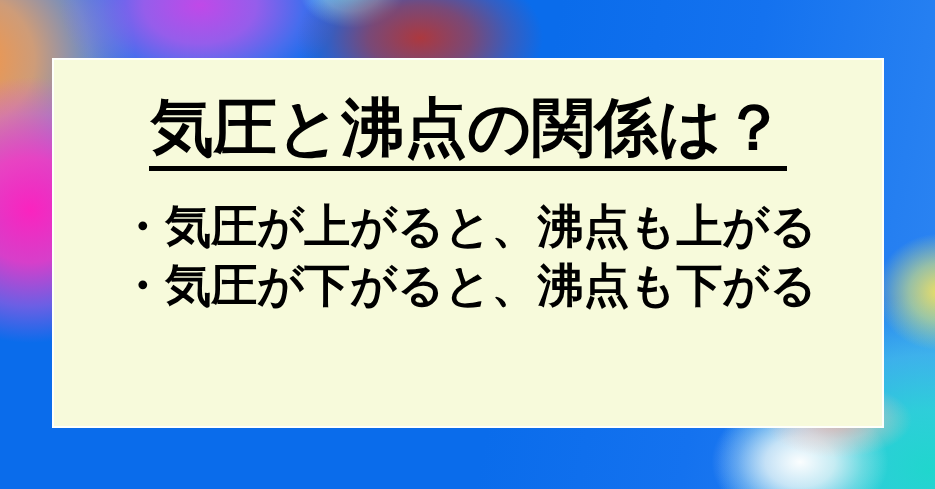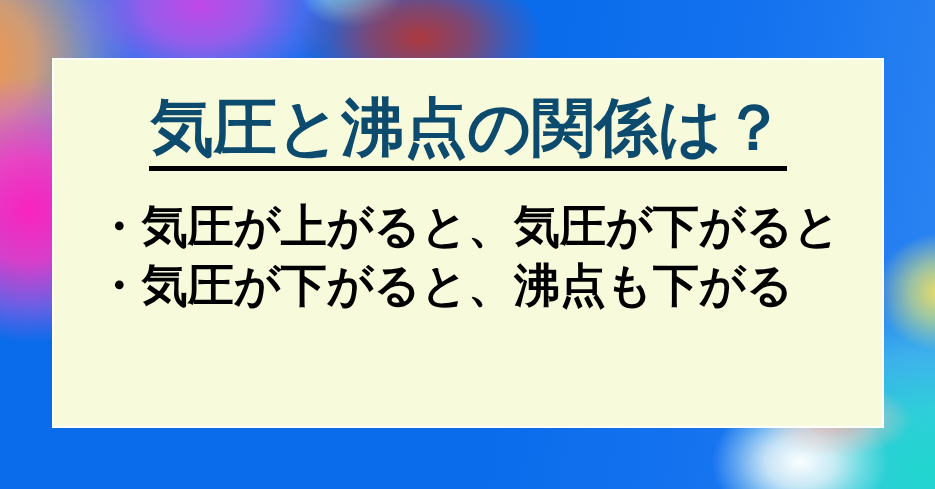--- a/index.html
+++ b/index.html
@@ -133,21 +133,21 @@
     display: flex;
     flex-direction: column;
     align-items: center;
   }
 
   #title {
     margin-top: 36px;
     font-size: 63px;
     line-height: 1.02;
     font-weight: bold;
-    color: #0c4a6e;
+    color: #000000;
     letter-spacing: 0px;
     white-space: nowrap;
     border-bottom: 5px solid #000000;
     padding: 0 2px 6px 2px;
   }
 
   #bullets {
     margin-top: 26px;
     display: flex;
     flex-direction: column;
@@ -189,21 +189,21 @@
   <div class="bg-layer" id="bg-pink"></div>
 
   <div id="card">
 
     <div id="title">気圧と沸点の関係は？</div>
 
     <div id="bullets">
 
       <div class="bullet-line">
         <span class="bullet-mark">・</span>
-        <span class="bullet-text">気圧が上がると、気圧が下がると</span>
+        <span class="bullet-text">気圧が上がると、沸点も上がる</span>
       </div>
 
       <div class="bullet-line">
         <span class="bullet-mark">・</span>
         <span class="bullet-text">気圧が下がると、沸点も下がる</span>
       </div>
 
     </div>
   </div>
 </div>

